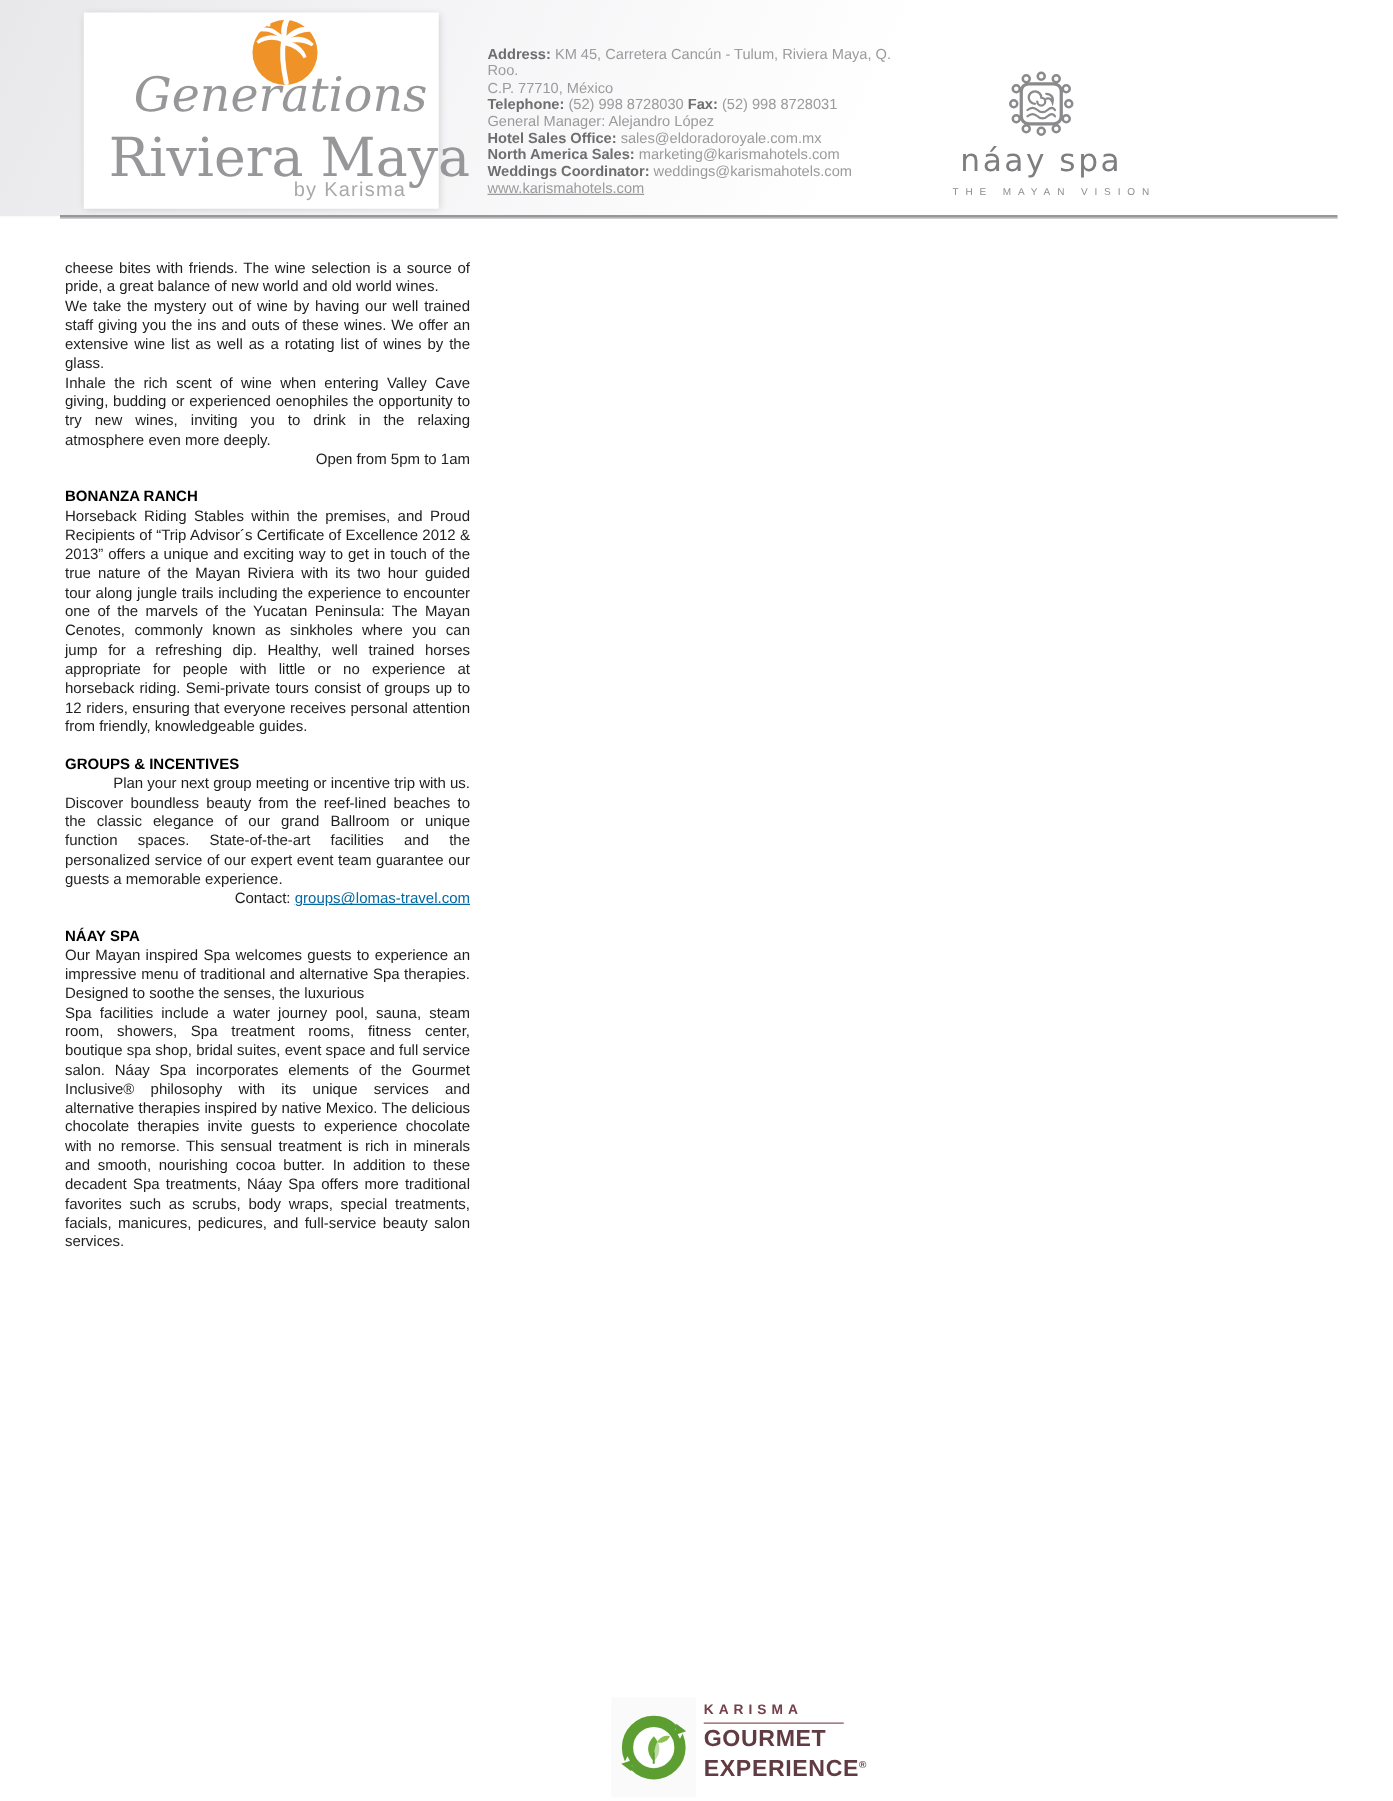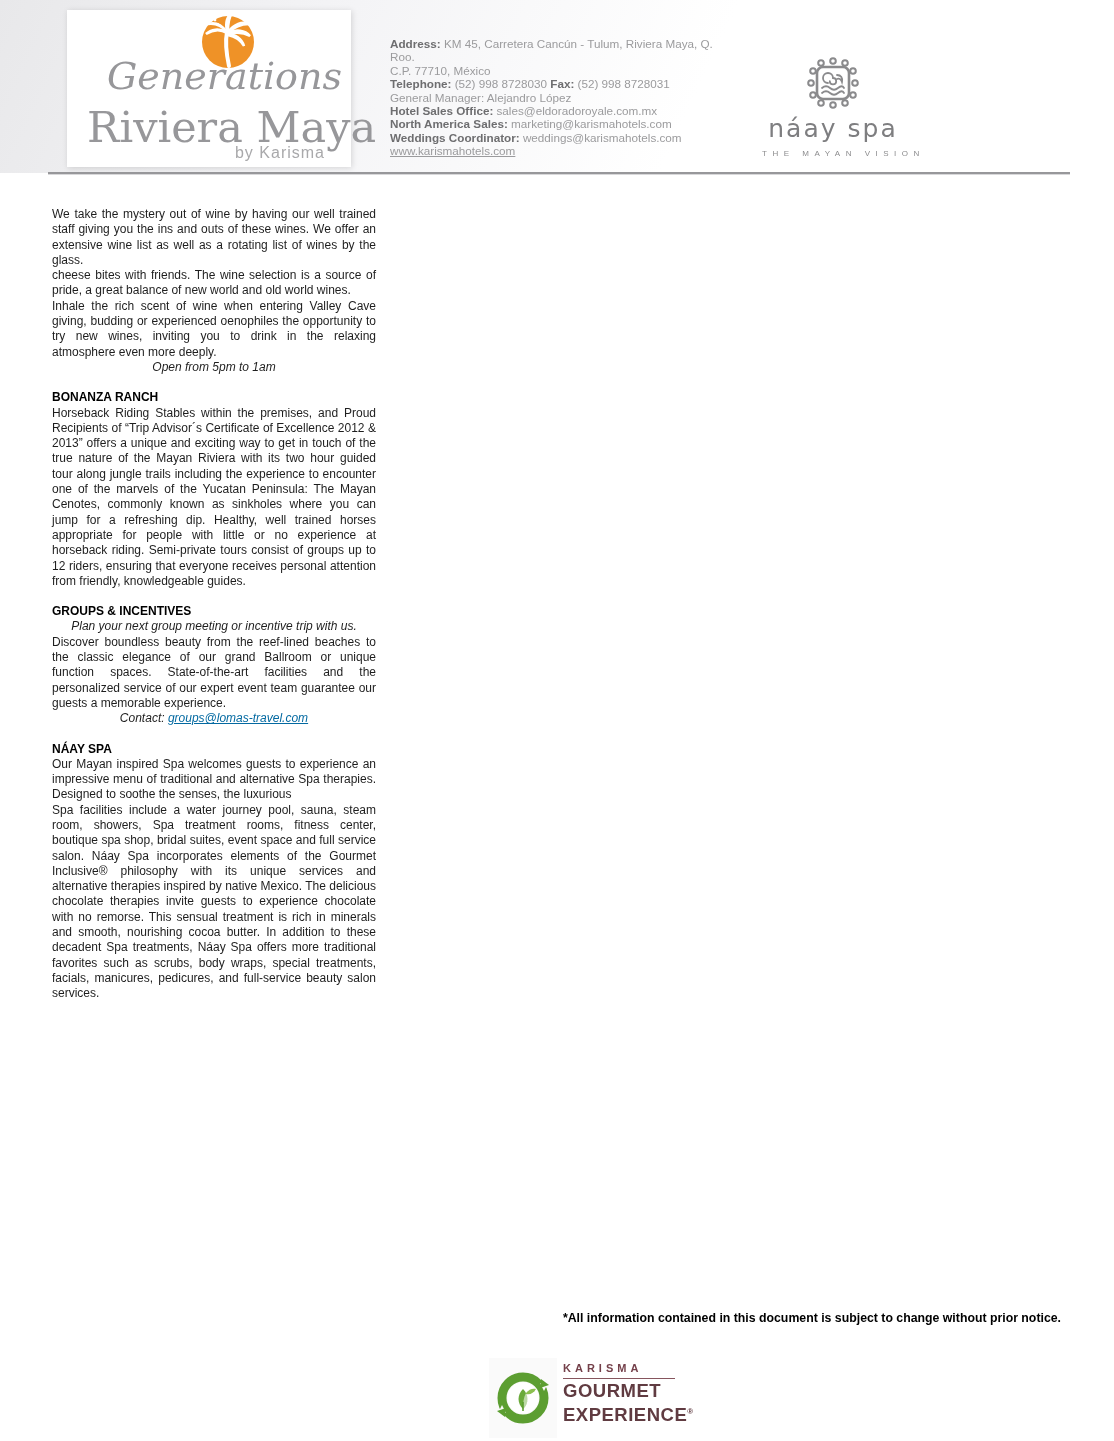--- a/index.html
+++ b/index.html
@@ -25,21 +25,21 @@
   .weblink{color:#9b9b9d;text-decoration:underline;cursor:pointer;}
   .naay{position:absolute;left:762px;top:56px;width:142px;text-align:center;}
   .naay-glyph{display:block;margin:0 auto;}
   .naay-name{font-size:25px;color:#7e7e80;letter-spacing:2px;margin-top:4px;
              font-family:"DejaVu Sans",sans-serif;}
   .naay-tag{font-size:8px;color:#8c8c8e;letter-spacing:5.5px;margin-top:6px;white-space:nowrap;}
   
   .content{position:absolute;left:52px;top:207px;width:324px;font-size:12px;
            line-height:15.3px;color:#1e1e1e;text-align:justify;}
   .content p{margin:0;}
-  .content p.noj{text-align:center;font-style:italic;}
+  .content p.noj{text-align:right;}
   .content h3{margin:15px 0 0 0;font-size:12px;line-height:15.3px;color:#000;
               font-weight:bold;text-align:left;}
   .contact-link{color:#0369a1;text-decoration:underline;cursor:pointer;}
   
   .disclaimer{position:absolute;right:53px;top:1311px;font-size:12.3px;font-weight:bold;
               color:#000;text-align:right;}
   .karisma{position:absolute;left:489px;top:1358px;display:flex;align-items:flex-start;}
   .badge-wrap{width:68px;height:80px;background:#fafafa;display:flex;align-items:center;
               justify-content:center;}
   .k-text{margin-left:6px;padding-top:4px;width:112px;}
@@ -115,39 +115,38 @@
           <path d="M16 37 q4 -3.5 8 0 t8 0 t6 0"></path>
         </g>
       </svg>
       <div class="naay-name">náay spa</div>
       <div class="naay-tag">THE MAYAN VISION</div>
     </div>
   </header>
   <div class="header-rule"></div>
 
   <main class="content">
+    <p>cheese bites with friends. The wine selection is a source of pride, a great balance of new world and old world wines.</p>
     <p>We take the mystery out of wine by having our well trained staff giving you the ins and outs of these wines. We offer an extensive wine list as well as a rotating list of wines by the glass.</p>
-    <p>cheese bites with friends. The wine selection is a source of pride, a great balance of new world and old world wines.</p>
     <p>Inhale the rich scent of wine when entering Valley Cave giving, budding or experienced oenophiles the opportunity to try new wines, inviting you to drink in the relaxing atmosphere even more deeply.</p>
     <p class="noj">Open from 5pm to 1am</p>
 
     <h3>BONANZA RANCH</h3>
     <p>Horseback Riding Stables within the premises, and Proud Recipients of “Trip Advisor´s Certificate of Excellence 2012 &amp; 2013” offers a unique and exciting way to get in touch of the true nature of the Mayan Riviera with its two hour guided tour along jungle trails including the experience to encounter one of the marvels of the Yucatan Peninsula: The Mayan Cenotes, commonly known as sinkholes where you can jump for a refreshing dip. Healthy, well trained horses appropriate for people with little or no experience at horseback riding. Semi-private tours consist of groups up to 12 riders, ensuring that everyone receives personal attention from friendly, knowledgeable guides.</p>
 
     <h3>GROUPS &amp; INCENTIVES</h3>
     <p class="noj">Plan your next group meeting or incentive trip with us.</p>
     <p>Discover boundless beauty from the reef-lined beaches to the classic elegance of our grand Ballroom or unique function spaces. State-of-the-art facilities and the personalized service of our expert event team guarantee our guests a memorable experience.</p>
     <p class="noj"><span>Contact: </span><a class="contact-link">groups@lomas-travel.com</a></p>
 
     <h3>NÁAY SPA</h3>
     <p>Our Mayan inspired Spa welcomes guests to experience an impressive menu of traditional and alternative Spa therapies. Designed to soothe the senses, the luxurious</p>
     <p>Spa facilities include a water journey pool, sauna, steam room, showers, Spa treatment rooms, fitness center, boutique spa shop, bridal suites, event space and full service salon. Náay Spa incorporates elements of the Gourmet Inclusive® philosophy with its unique services and alternative therapies inspired by native Mexico. The delicious chocolate therapies invite guests to experience chocolate with no remorse. This sensual treatment is rich in minerals and smooth, nourishing cocoa butter. In addition to these decadent Spa treatments, Náay Spa offers more traditional favorites such as scrubs, body wraps, special treatments, facials, manicures, pedicures, and full-service beauty salon services.</p>
   </main>
 
-  <div class="disclaimer">*All information contained in this document is subject to change without prior notice.</div>
 
   <div class="karisma">
     <div class="badge-wrap">
       <svg width="54" height="54" viewBox="0 0 54 54">
         <circle cx="27" cy="27" r="21" fill="none" stroke="#5c9e31" stroke-width="9"></circle>
         <g fill="#fafafa">
           <path d="M44 12 L52 12 L48 20 Z"></path>
           <path d="M10 42 L2 42 L6 34 Z"></path>
         </g>
         <g fill="#5c9e31">

